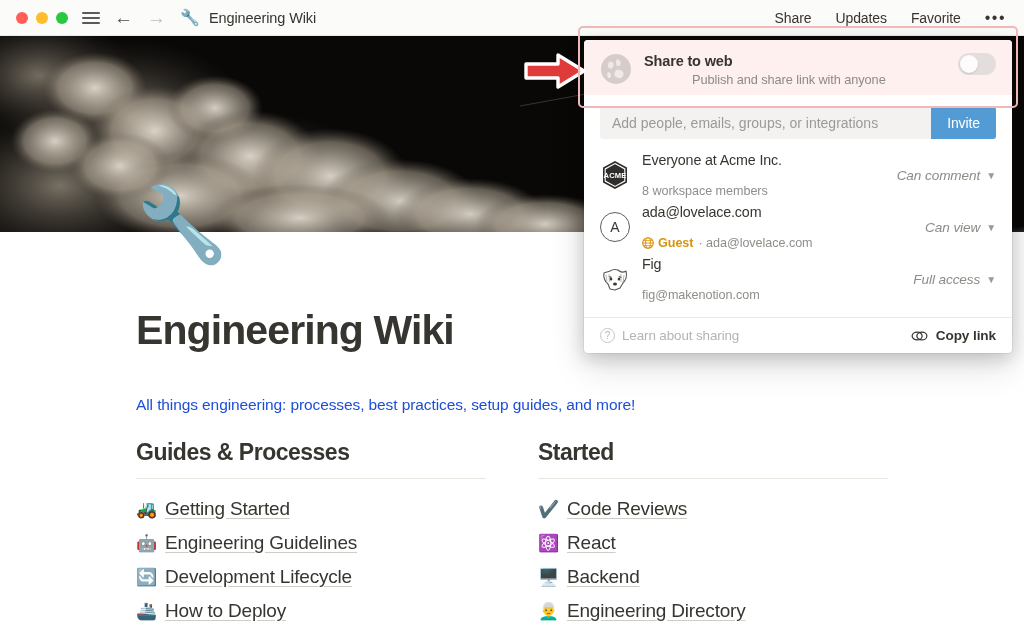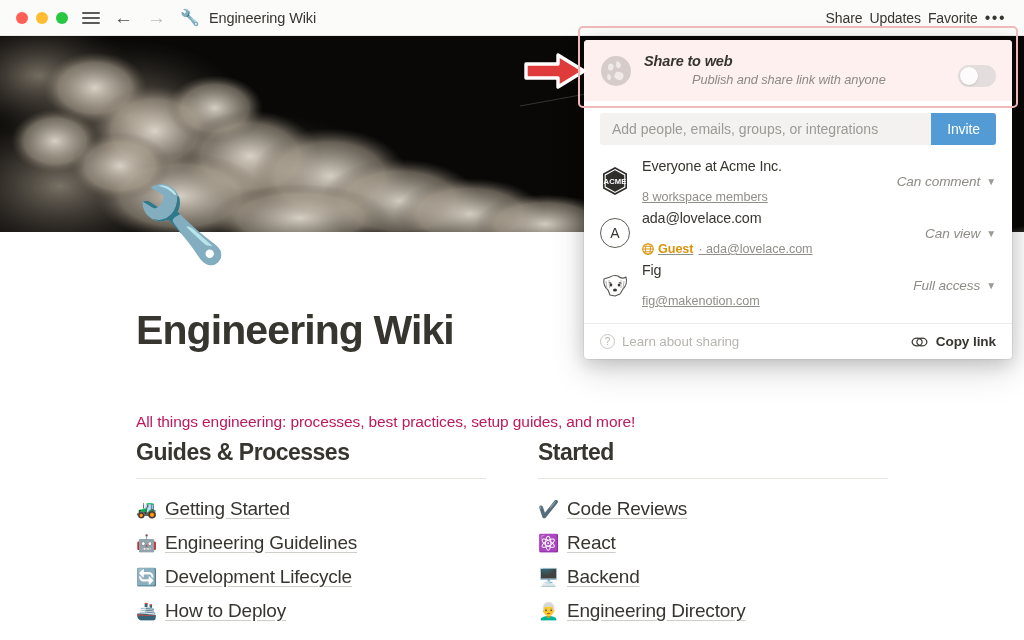--- a/index.html
+++ b/index.html
@@ -36,21 +36,21 @@
     display: block; height: 2px; background: #5a5a58; border-radius: 1px; margin: 3px 0;
   }
   .arrow-ico { font-size: 19px; color: #4a4a48; line-height: 1; }
   .arrow-ico.dim { color: #bdbcb8; }
   .wrench-ico { font-size: 16px; line-height: 1; }
   .tb-title {
     margin-left: 9px; font-size: 14.5px; color: #37352f; letter-spacing: -0.1px;
   }
 
   .tb-right {
-    margin-left: auto; display: flex; align-items: center; gap: 7px;
+    margin-left: auto; display: flex; align-items: center; gap: 24px;
     margin-right: 18px; font-size: 14px; color: #37352f;
   }
   .tb-right .item { cursor: default; letter-spacing: -0.1px; }
   .dots { font-size: 16px; letter-spacing: 1.5px; color: #37352f; }
 
   
   .hero {
     position: absolute; top: 36px; left: 0;
     width: 1024px; height: 196px;
     overflow: hidden;
@@ -68,22 +68,22 @@
   .page {
     position: absolute; top: 232px; left: 0; width: 1024px;
     padding: 0;
   }
   .page-title {
     position: absolute; left: 136px; top: 75px;
     font-size: 41px; font-weight: bold; color: #37352f;
     letter-spacing: -0.9px;
   }
   .page-desc {
-    position: absolute; left: 136px; top: 181px;
-    font-size: 15.5px; color: #be185d; letter-spacing: -0.1px;
+    position: absolute; left: 136px; top: 164px;
+    font-size: 15.5px; color: #1d4ed8; letter-spacing: -0.1px;
   }
 
   .cols {
     position: absolute; left: 136px; top: 207px;
     width: 768px; display: flex; gap: 52px;
   }
   .col { width: 350px; }
   .col-head {
     font-size: 23px; font-weight: bold; color: #37352f;
     letter-spacing: -0.5px; padding-bottom: 12px;
@@ -114,25 +114,24 @@
     box-shadow: 0 0 0 1px rgba(15,15,15,0.06), 0 5px 18px rgba(15,15,15,0.18), 0 12px 36px rgba(15,15,15,0.14);
   }
   .highlight-box {
     position: absolute; left: 578px; top: 26px;
     width: 440px; height: 82px; z-index: 22;
     border: 2px solid #f0b9b9; border-radius: 5px;
     pointer-events: none;
   }
 
   .sw-row {
-    display: flex; align-items: flex-end;
-    padding: 13px 16px 14px 16px;
+    display: flex; align-items: flex-start;
+    padding: 13px 16px 8px 16px;
     background: #fdf0ef;
     border-radius: 4px 4px 0 0;
-    font-style: italic;
   }
   .sw-globe { width: 32px; height: 32px; flex: 0 0 32px; margin-right: 12px; }
   .sw-texts { flex: 1; }
   .sw-title { font-size: 14.5px; font-weight: bold; color: #37352f; letter-spacing: -0.15px; }
   .sw-sub { font-size: 12.8px; color: #8d8b86; margin-top: 3px; letter-spacing: -0.1px; margin-left: 48px; }
   .toggle {
     width: 38px; height: 22px; border-radius: 11px;
     background: #e3dedd; position: relative; flex: 0 0 38px;
   }
   .toggle .knob {
@@ -165,21 +164,21 @@
   .person {
     display: flex; align-items: center;
     height: 48px; margin-bottom: 4px;
   }
   .p-avatar {
     width: 30px; height: 30px; flex: 0 0 30px; margin-right: 12px;
     display: flex; align-items: center; justify-content: center;
   }
   .p-texts { flex: 1; min-width: 0; }
   .p-name { font-size: 14.3px; color: #37352f; letter-spacing: -0.15px; }
-  .p-sub { font-size: 12.6px; color: #908e89; margin-top: 16px; display: flex; align-items: center; gap: 0; letter-spacing: -0.05px; text-decoration: underline; }
+  .p-sub { font-size: 12.6px; color: #908e89; margin-top: 16px; display: flex; align-items: center; gap: 0; letter-spacing: -0.05px; }
   .guest-badge { color: #d9930d; font-weight: bold; display: inline-flex; align-items: center; gap: 4px; }
   .p-access {
     display: flex; align-items: center; gap: 6px;
     font-size: 13.6px; color: #8d8b86; letter-spacing: -0.1px; font-style: italic;
   }
   .chev { font-size: 10px; color: #9b9a95; }
 
   .initial-avatar {
     width: 30px; height: 30px; border-radius: 50%;
     border: 1.3px solid #5f5d58; color: #37352f;

